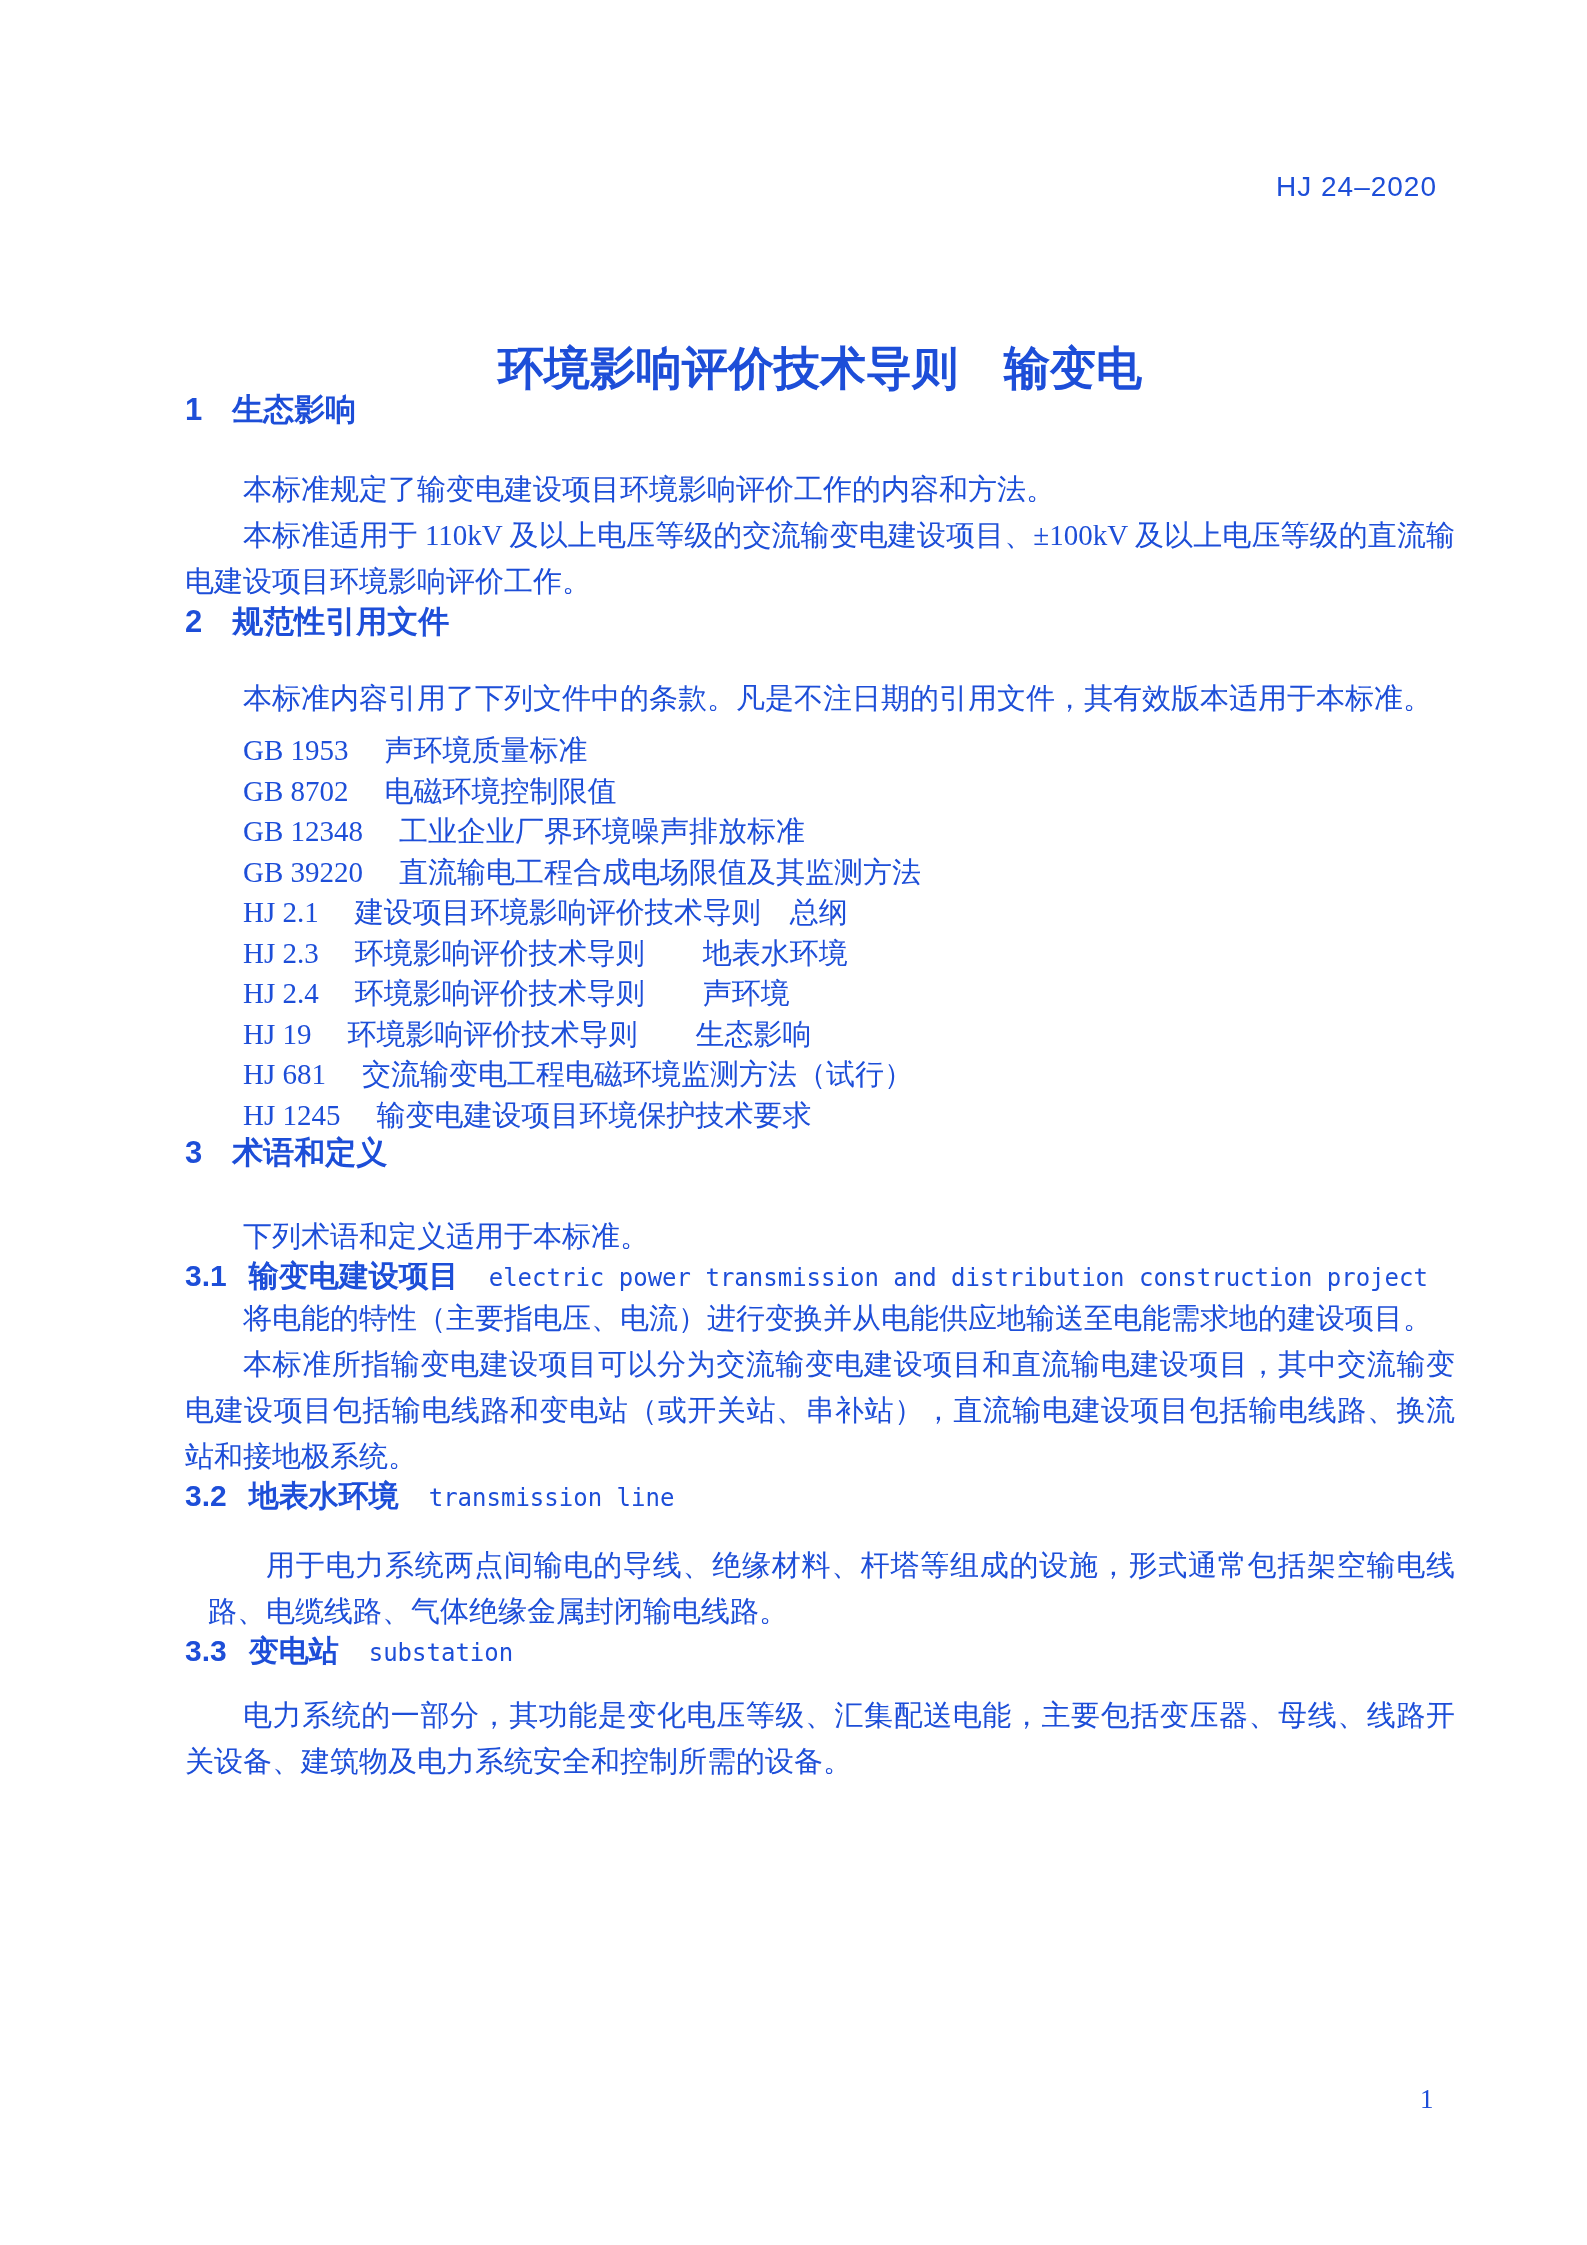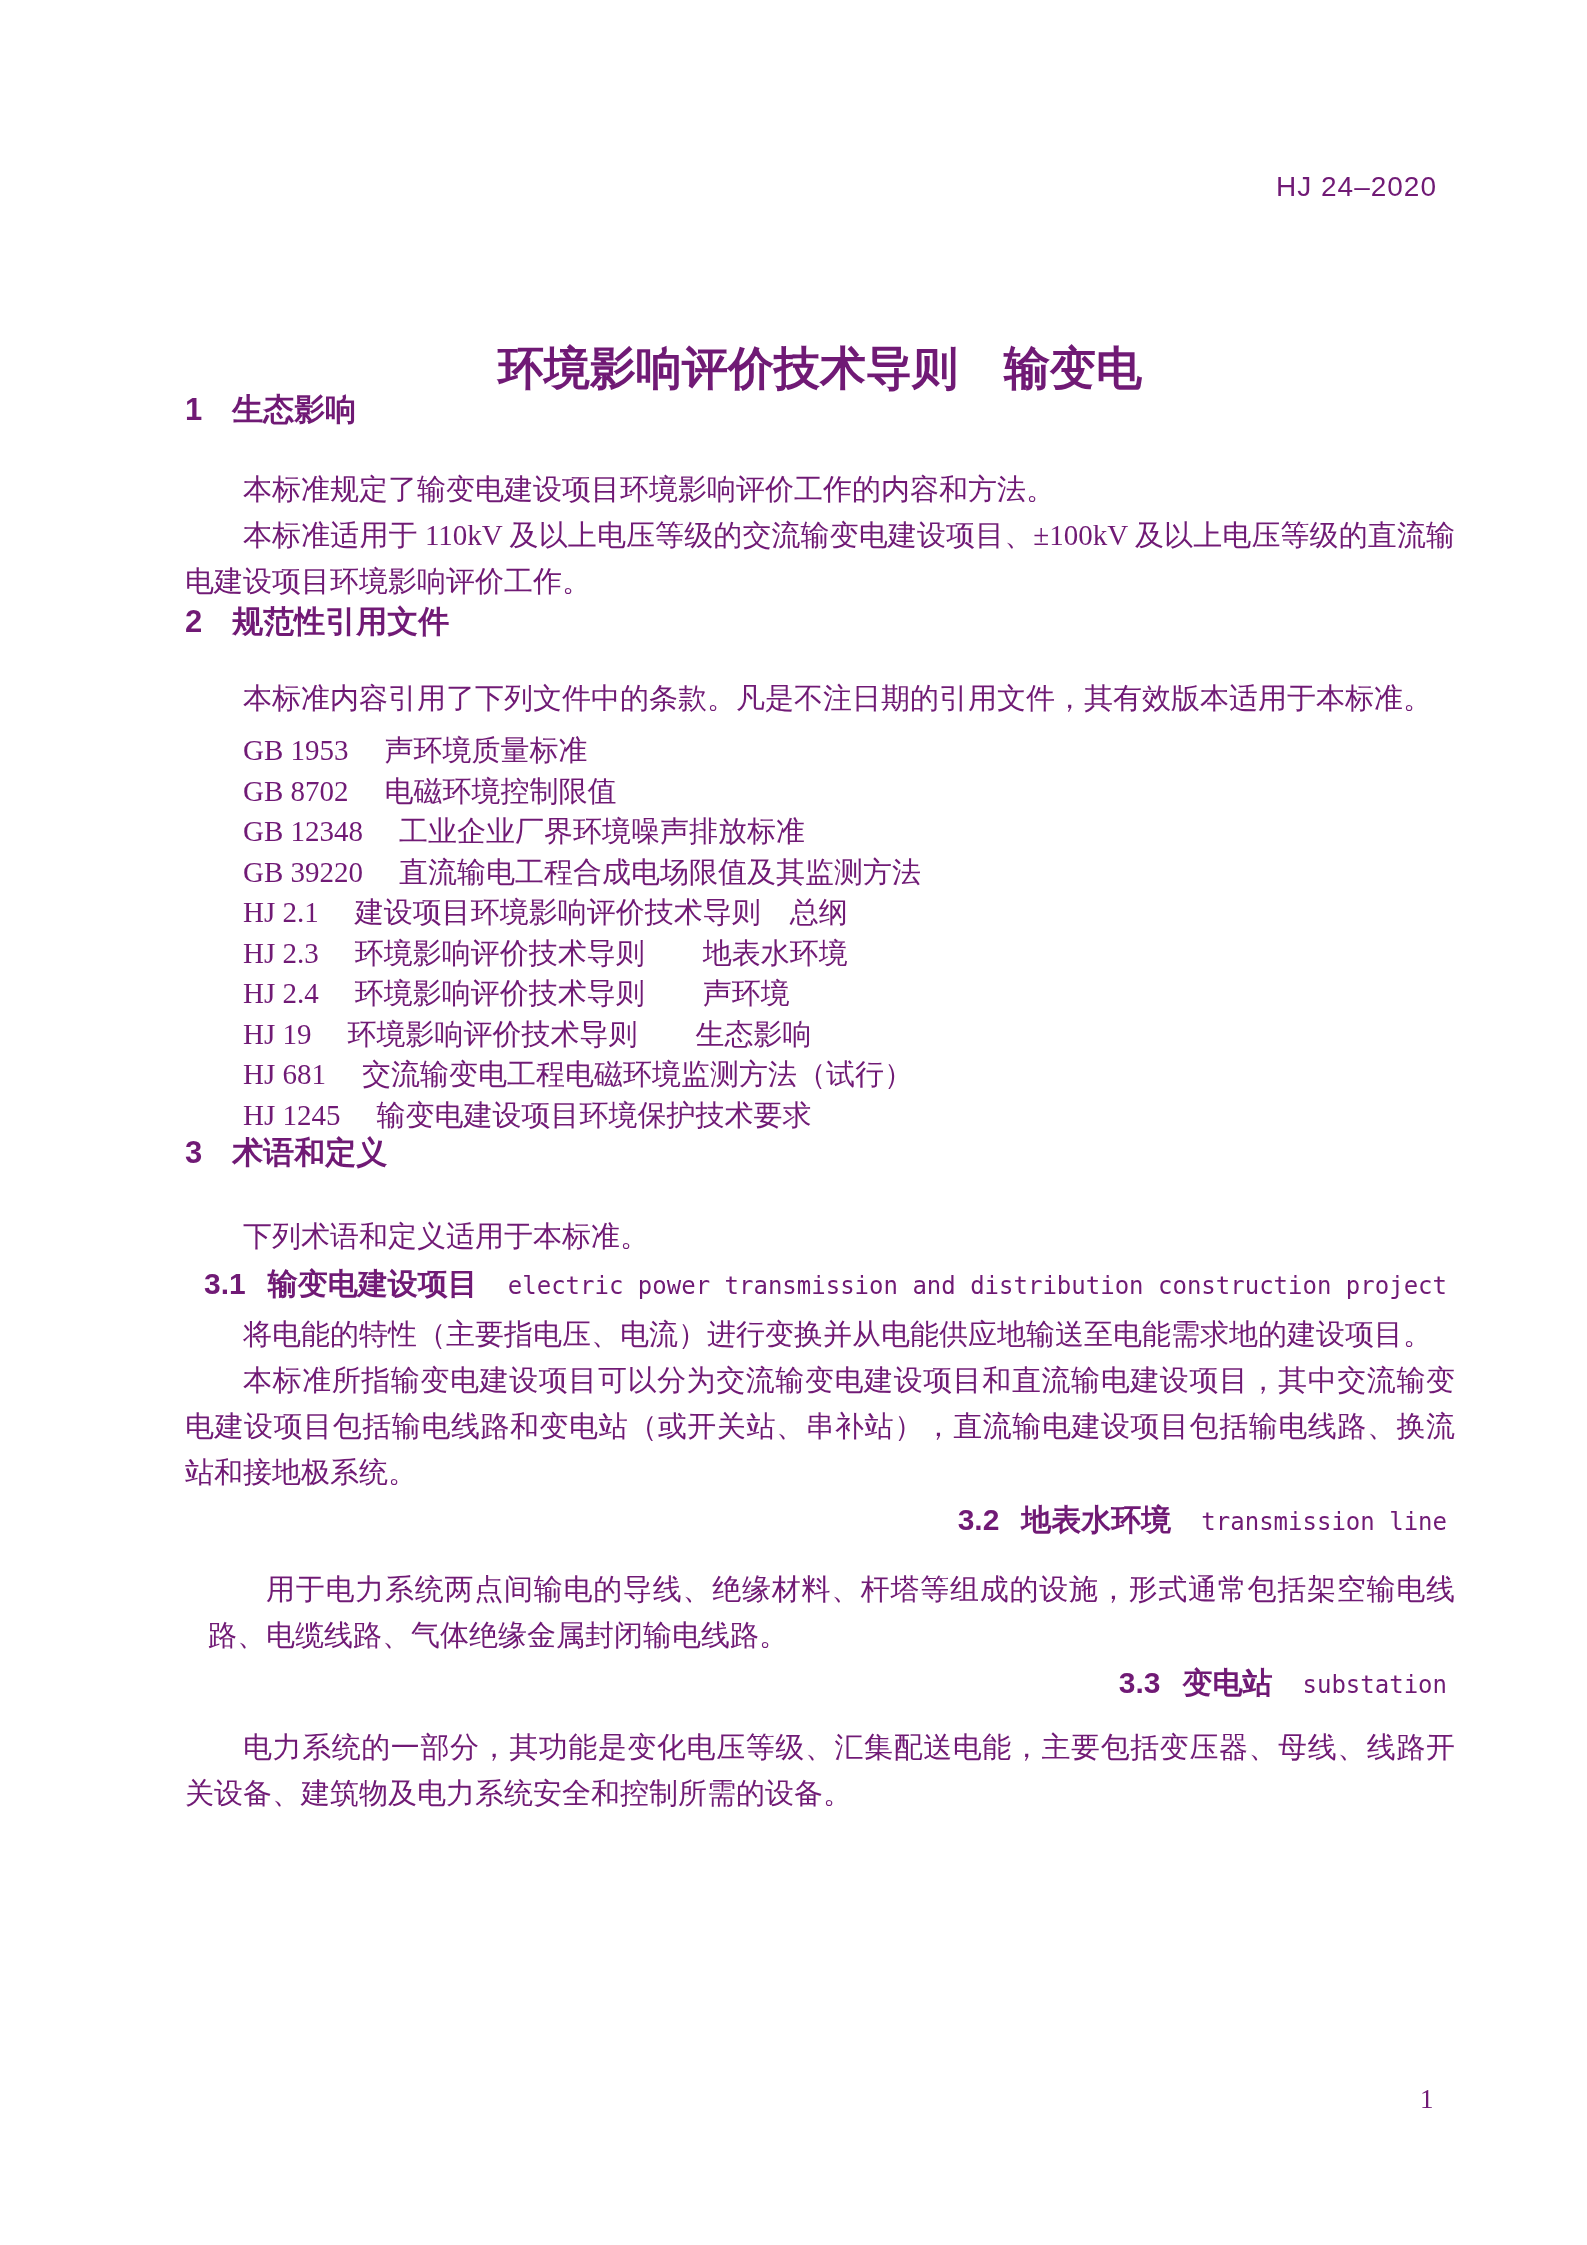--- a/index.html
+++ b/index.html
@@ -6,21 +6,21 @@
     margin: 0;
     padding: 0;
     background: #ffffff;
   }
   .page {
     position: relative;
     width: 1587px;
     height: 2245px;
     margin: 0 auto;
     background: #ffffff;
-    color: #701a75;
+    color: #1d4ed8;
     box-sizing: border-box;
     padding: 0 132px 0 185px;
     overflow: hidden;
     font-family: "Liberation Serif", "DejaVu Serif", serif;
   }
   .doc-code {
     padding-top: 170px;
     text-align: right;
     padding-right: 18px;
     font-family: "Liberation Sans", "DejaVu Sans", sans-serif;
@@ -58,27 +58,26 @@
     padding: 0 0 0 58px;
   }
   .ref-item {
     font-size: 29px;
     line-height: 40.5px;
     white-space: nowrap;
   }
   .ref-code { margin-right: 36px; }
   .term { margin: 0; }
   h3.term-h {
-    margin: 8px;
+    margin: 0;
     font-family: "Liberation Sans", "DejaVu Sans", sans-serif;
     font-weight: 700;
     font-size: 30px;
     line-height: 34px;
     white-space: nowrap;
-    text-align: right;
   }
   .term-num { margin-right: 22px; }
   .term-zh  { margin-right: 30px; }
   .term-en {
     font-family: "DejaVu Sans Mono", "Liberation Mono", monospace;
     font-weight: 400;
     font-size: 24px;
   }
   .page-number {
     position: absolute;

